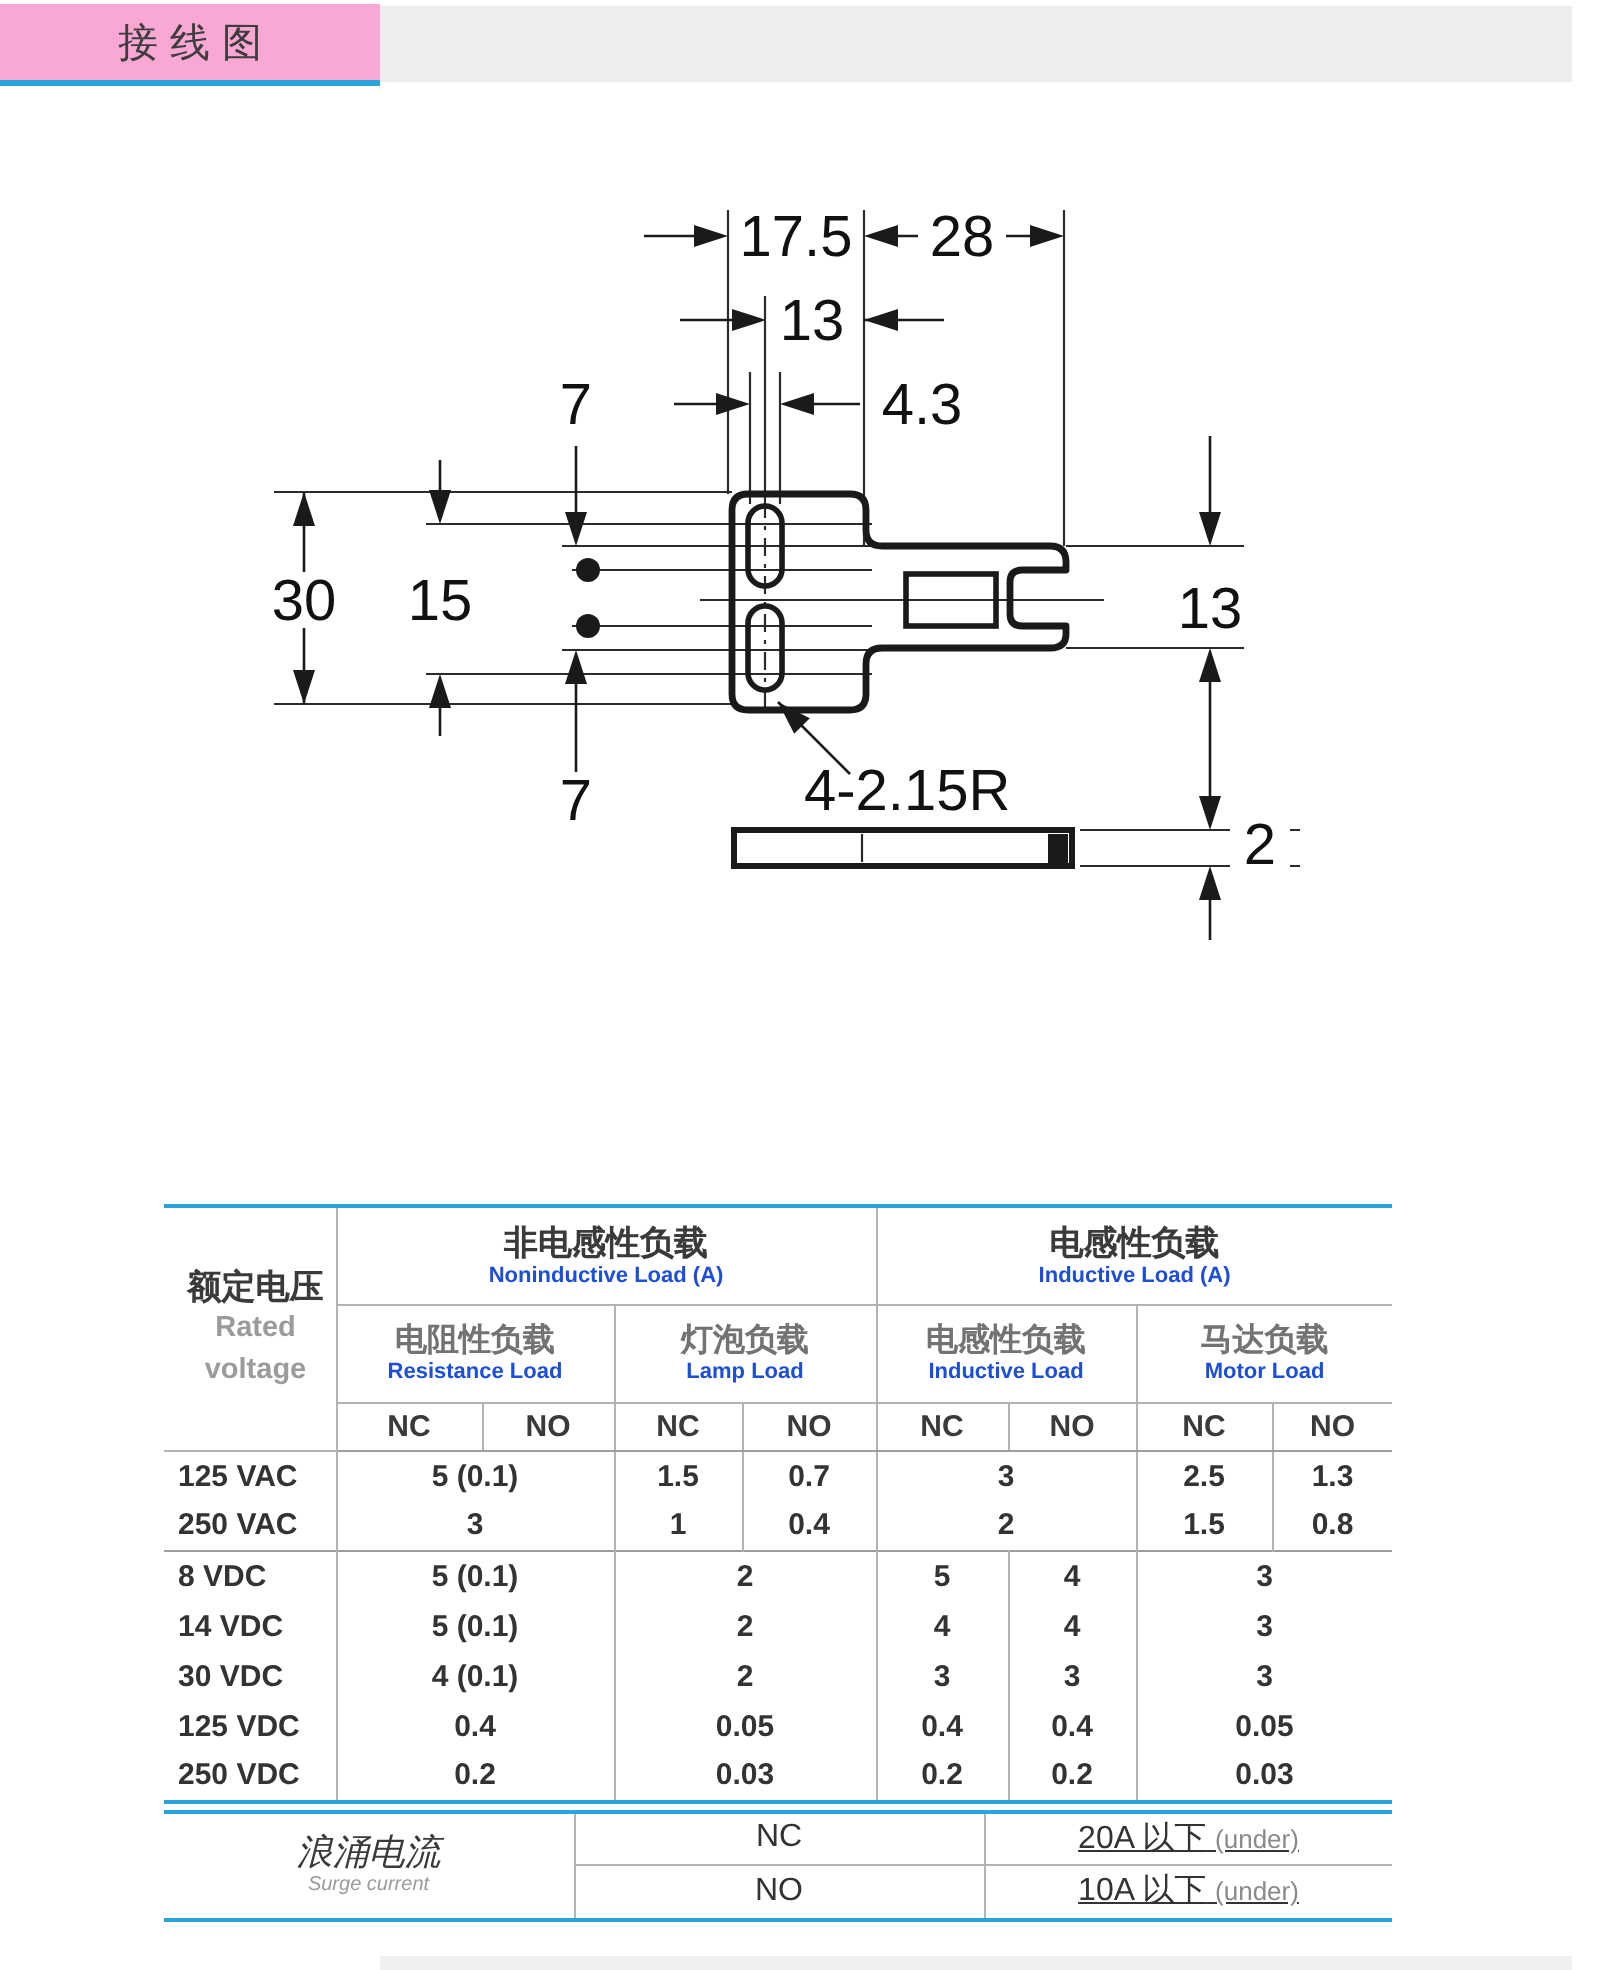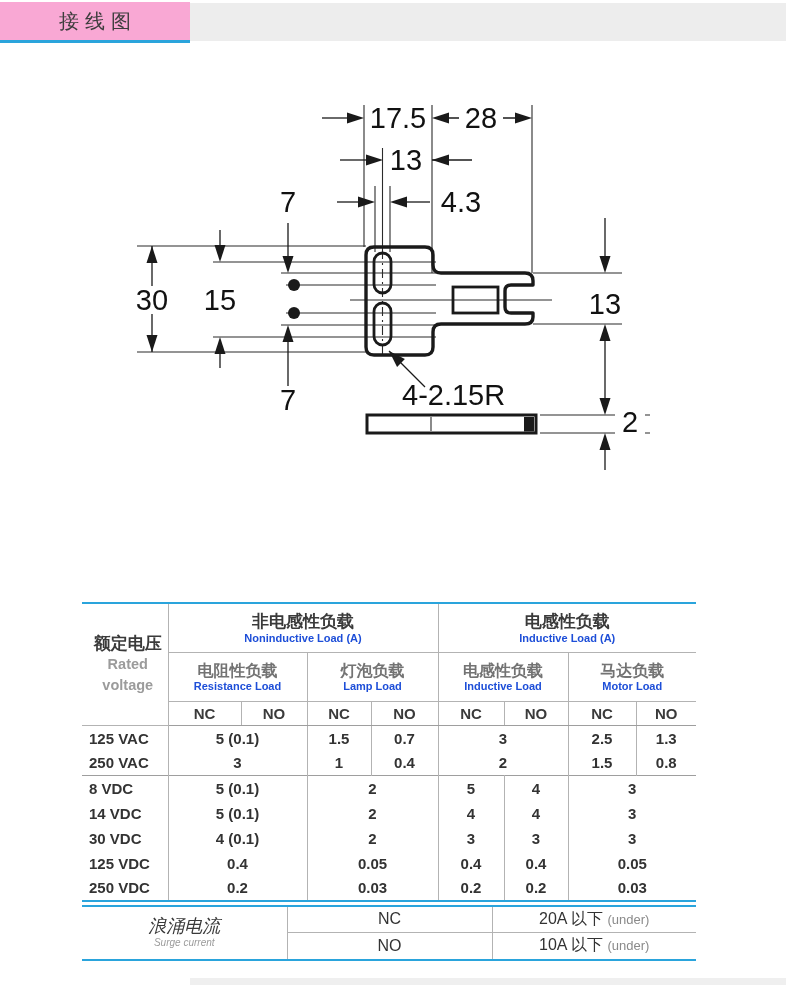--- a/index.html
+++ b/index.html
@@ -40,21 +40,21 @@
   tr.sub-row th{height:48px;border-bottom:1px solid #b3b3b3;}
   tr.cn-row th{height:23px;font-size:15px;color:#3a3a3a;border-bottom:1px solid #9e9e9e;}
   .ratings tbody tr{height:25px;}
   .ratings tbody td{font-size:15px;color:#333;}
   .ratings tbody td.rowlabel{text-align:left;padding-left:7px;}
   .ratings tbody tr.group-start td{border-top:1px solid #9e9e9e;}
 
   
   .surge{margin-top:3px;border-top:2px solid #2aa4dc;border-bottom:2px solid #2aa4dc;}
   .surge td{border-right:1px solid #b3b3b3;text-align:center;vertical-align:middle;padding:0;}
-  .surge td:last-child{border-right:none;}
+  .surge td:last-child{border-right:none;text-decoration:underline;}
   .surge tr{height:27px;}
   .surge td.slabel{line-height:1.2;font-style:italic;}
   .surge .szh{font-size:18px;color:#3a3a3a;}
   .surge .sen{font-size:10px;color:#9b9b9b;}
   .surge td.scontact,.surge td.svalue{font-size:16px;color:#333;}
   .surge tr.first td.scontact,.surge tr.first td.svalue{border-bottom:1px solid #b3b3b3;}
   .note{font-size:13px;color:#8a8a8a;}
 
   .bottom-strip{position:absolute;left:190px;top:978px;width:596px;height:7px;background:#efefef;}
 </style>

